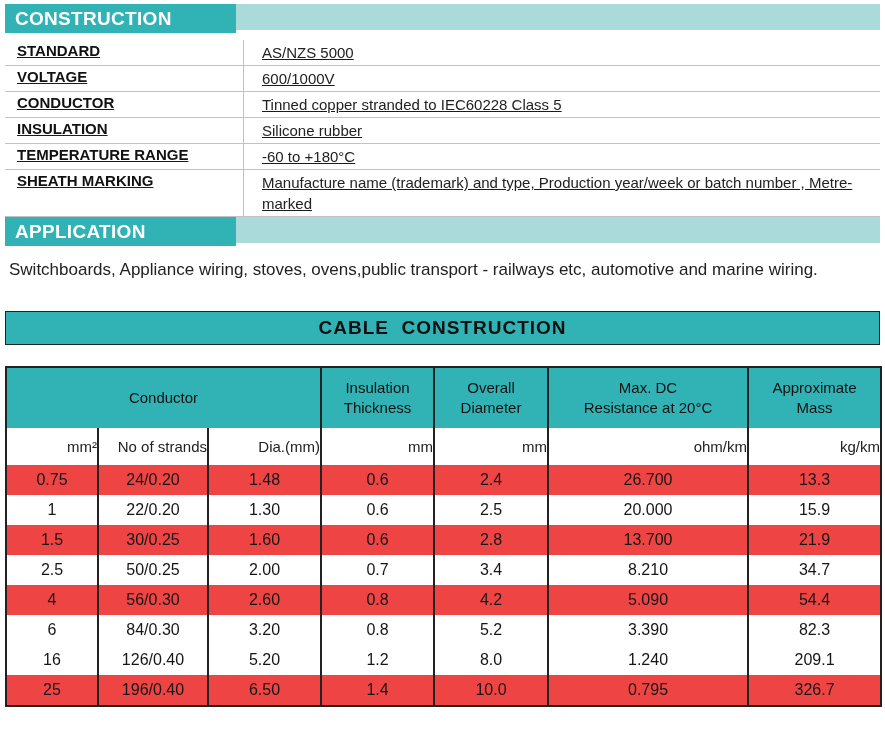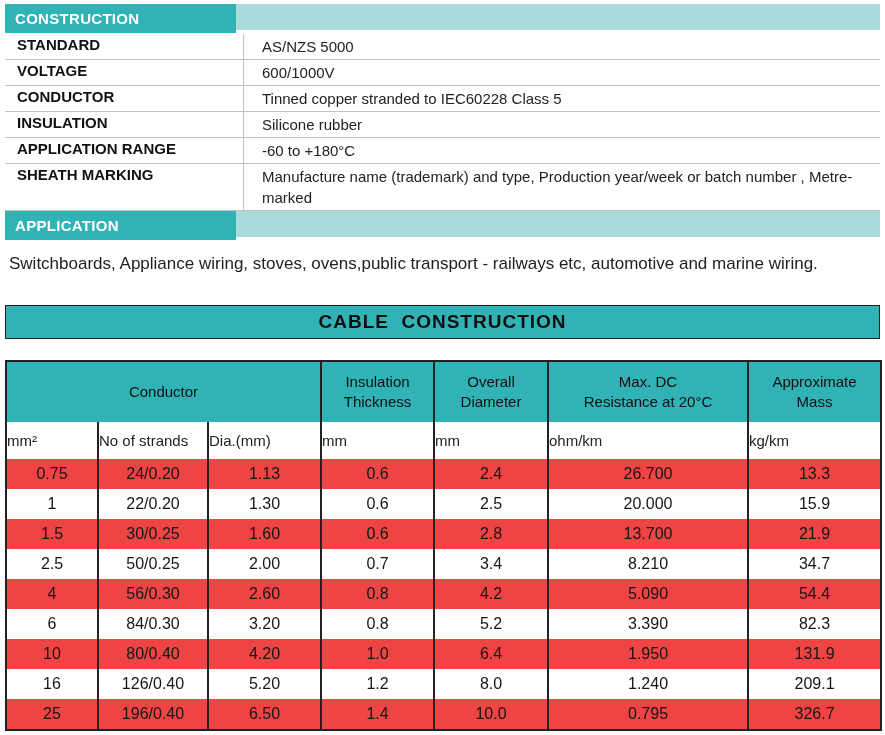--- a/index.html
+++ b/index.html
@@ -6,27 +6,27 @@
   body {
     width: 885px; height: 735px; overflow: hidden; background: #ffffff;
     font-family: "Liberation Sans", sans-serif; color: #1b1b1b;
   }
   .page { width: 885px; height: 735px; box-sizing: border-box; padding: 4px 5px 0 5px; }
 
   
   .band { display: flex; align-items: flex-start; height: 29px; }
   .band-dark {
     width: 231px; height: 29px; line-height: 29px; box-sizing: border-box;
-    background: #31b2b5; color: #ffffff; font-weight: 700; font-size: 15px;
+    background: #31b2b5; color: #ffffff; font-weight: 700; font-size: 19px;
     padding-left: 10px; letter-spacing: 0.3px;
   }
   .band-light { flex: 1; height: 26px; background: #aadada; }
 
   
-  .spec-table { margin-top: 1px; }
+  .spec-table { margin-top: 7px; text-decoration: underline; }
   .spec-row { display: flex; border-bottom: 1px solid #c2c2c2; }
   .spec-label {
     width: 238px; box-sizing: border-box; padding: 2px 0 2px 12px;
     font-size: 15px; font-weight: 700; color: #111;
   }
   .spec-value {
     flex: 1; border-left: 1px solid #c2c2c2; box-sizing: border-box;
     padding: 2px 14px 2px 18px; font-size: 15px; line-height: 21px; color: #222;
   }
 
@@ -48,21 +48,21 @@
   table.cc th, table.cc td {
     border-left: 2px solid #222; border-right: 2px solid #222;
     border-top: none; border-bottom: none; padding: 0; overflow: hidden;
   }
   tr.group-row th {
     background: #31b2b5; height: 60px; font-weight: 400; font-size: 15px;
     color: #111; text-align: center; vertical-align: middle; line-height: 20px;
   }
   tr.units-row th {
     background: #ffffff; height: 37px; font-weight: 400; font-size: 15px;
-    color: #222; text-align: left; vertical-align: middle;
+    color: #222; text-align: right; vertical-align: middle;
   }
   tbody.cc-body td {
     height: 30px; text-align: center; vertical-align: middle;
     font-size: 16px; color: #161616;
   }
   tbody.cc-body tr.odd { background: #ef4444; }
   tbody.cc-body tr.even { background: #ffffff; }
 </style>
 </head>
 <body>
@@ -85,21 +85,21 @@
         </div>
         <div class="spec-row">
           <div class="spec-label">CONDUCTOR</div>
           <div class="spec-value">Tinned copper stranded to IEC60228 Class 5</div>
         </div>
         <div class="spec-row">
           <div class="spec-label">INSULATION</div>
           <div class="spec-value">Silicone rubber</div>
         </div>
         <div class="spec-row">
-          <div class="spec-label">APPLICATION RANGE</div>
+          <div class="spec-label">TEMPERATURE RANGE</div>
           <div class="spec-value">-60 to +180°C</div>
         </div>
         <div class="spec-row">
           <div class="spec-label">SHEATH MARKING</div>
           <div class="spec-value">Manufacture name (trademark) and type, Production year/week or batch number , Metre-marked</div>
         </div>
       </div>
   </section>
 
   <section style="">
@@ -152,21 +152,21 @@
             <th class="unit-th">mm</th>
             <th class="unit-th">mm</th>
             <th class="unit-th">ohm/km</th>
             <th class="unit-th">kg/km</th>
           </tr>
       </thead>
       <tbody class="cc-body">
           <tr class="odd">
             <td class="cc-td">0.75</td>
             <td class="cc-td">24/0.20</td>
-            <td class="cc-td">1.13</td>
+            <td class="cc-td">1.48</td>
             <td class="cc-td">0.6</td>
             <td class="cc-td">2.4</td>
             <td class="cc-td">26.700</td>
             <td class="cc-td">13.3</td>
           </tr>
           <tr class="even">
             <td class="cc-td">1</td>
             <td class="cc-td">22/0.20</td>
             <td class="cc-td">1.30</td>
             <td class="cc-td">0.6</td>
@@ -203,29 +203,20 @@
           </tr>
           <tr class="even">
             <td class="cc-td">6</td>
             <td class="cc-td">84/0.30</td>
             <td class="cc-td">3.20</td>
             <td class="cc-td">0.8</td>
             <td class="cc-td">5.2</td>
             <td class="cc-td">3.390</td>
             <td class="cc-td">82.3</td>
           </tr>
-          <tr class="odd">
-            <td class="cc-td">10</td>
-            <td class="cc-td">80/0.40</td>
-            <td class="cc-td">4.20</td>
-            <td class="cc-td">1.0</td>
-            <td class="cc-td">6.4</td>
-            <td class="cc-td">1.950</td>
-            <td class="cc-td">131.9</td>
-          </tr>
           <tr class="even">
             <td class="cc-td">16</td>
             <td class="cc-td">126/0.40</td>
             <td class="cc-td">5.20</td>
             <td class="cc-td">1.2</td>
             <td class="cc-td">8.0</td>
             <td class="cc-td">1.240</td>
             <td class="cc-td">209.1</td>
           </tr>
           <tr class="odd">

